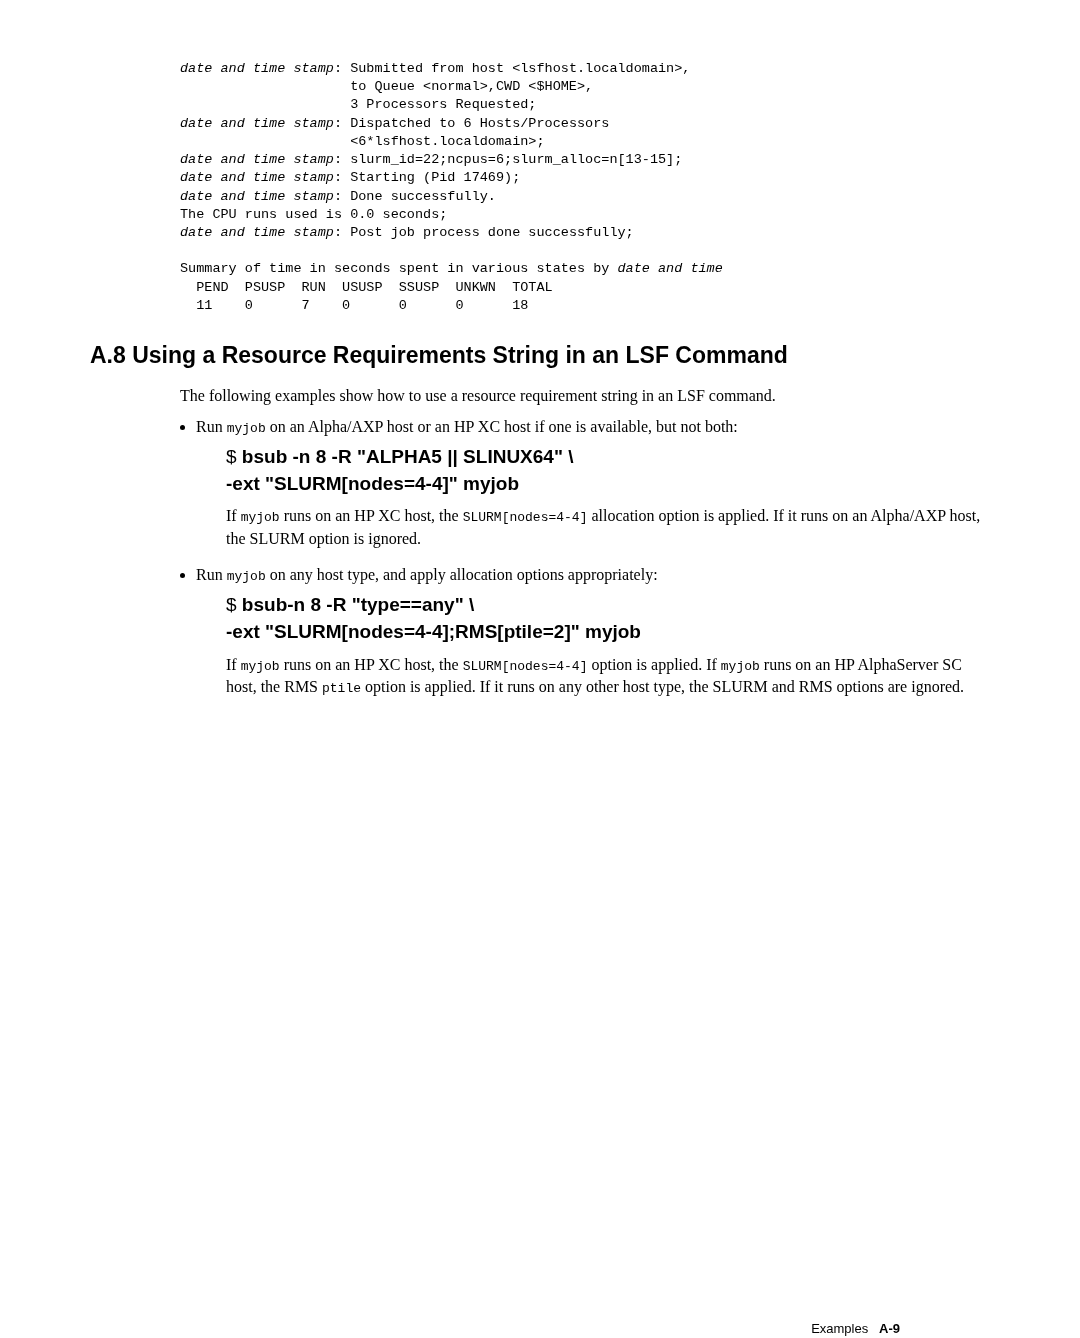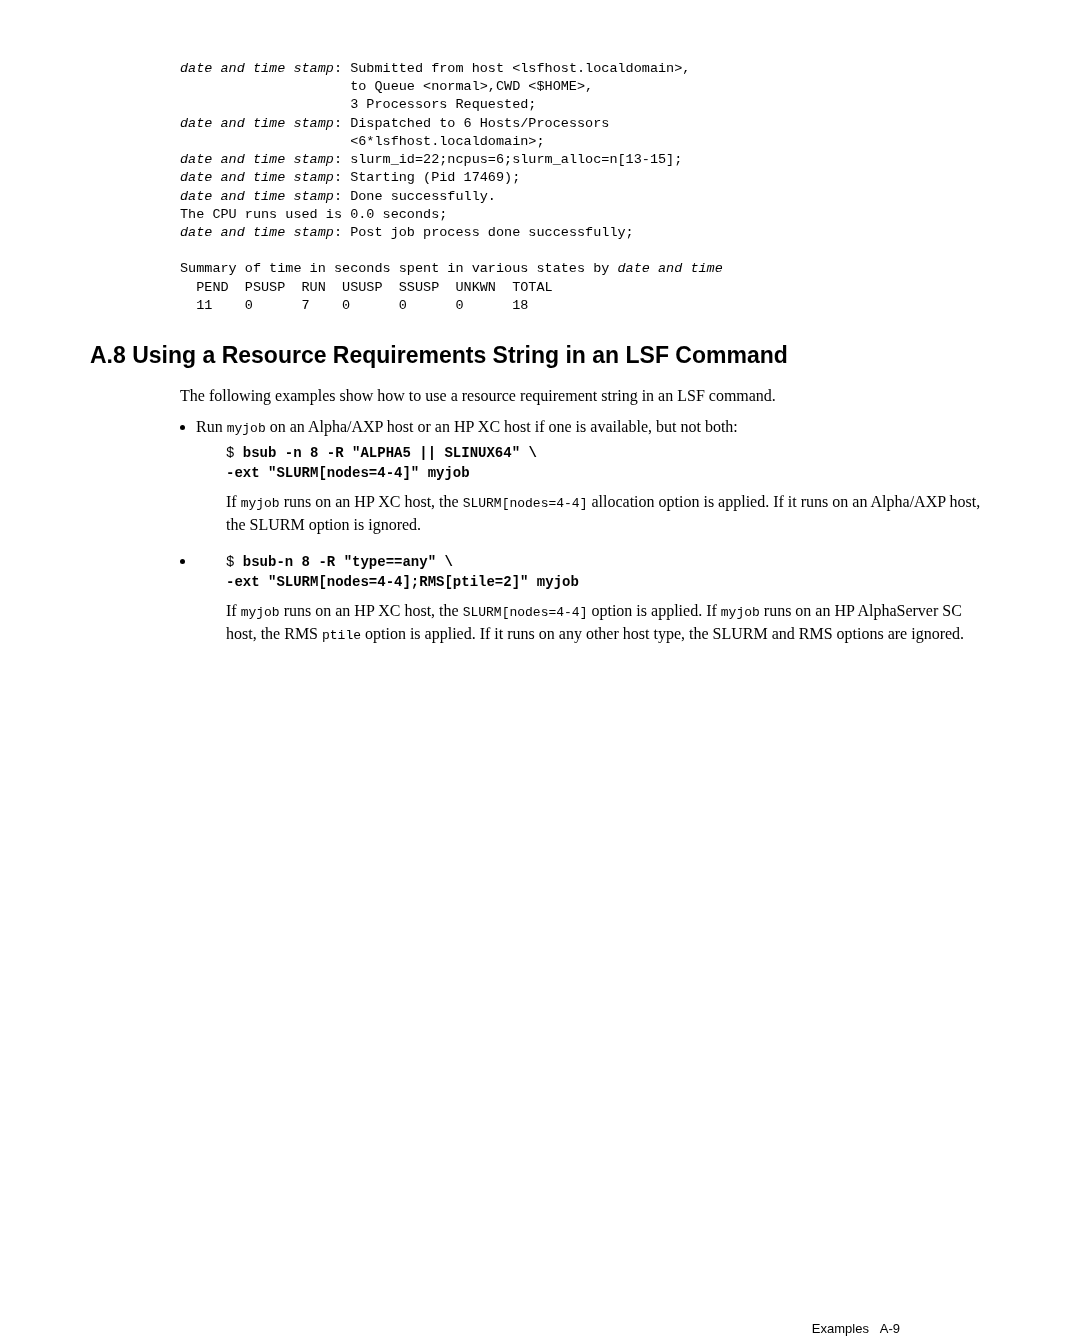--- a/index.html
+++ b/index.html
@@ -38,40 +38,40 @@
       padding-left: 18px;
     }
     li {
       margin-bottom: 6px;
     }
     .inline-code {
       font-family: "Courier New", Courier, monospace;
       font-size: 13px;
     }
     .cmd-block {
-      font-family: Liberation Mono, monospace;
-      font-size: 14px;
+      font-family: Liberation Sans, sans-serif;
+      font-size: 19px;
       white-space: pre;
       margin: 6px 0 8px 30px;
     }
     .cmd-block .bold {
       font-weight: bold;
     }
     .sub-para {
       margin: 6px 0 14px 30px;
     }
     .footer {
       position: absolute;
       bottom: 60px;
       right: 90px;
       font-family: Arial, Helvetica, sans-serif;
       font-size: 13px;
     }
     .footer .bold {
-      font-weight: normal;
+      font-weight: bold;
     }
     .page-container {
       position: relative;
       min-height: 1338px;
       box-sizing: border-box;
     }
   </style>
 </head>
 <body>
 <div class="page-container">
@@ -96,20 +96,21 @@
 <p class="body-text">The following examples show how to use a resource requirement string in an LSF command.</p>
 
 <ul>
   <li>
     <span><span>Run </span><span class="inline-code">myjob</span><span> on an Alpha/AXP host or an HP XC host if one is available, but not both:</span></span>
     <div class="cmd-block"><span>$ </span><span class="bold">bsub -n 8 -R "ALPHA5 || SLINUX64" \</span>
 <span class="bold">-ext "SLURM[nodes=4-4]" myjob</span></div>
     <p class="sub-para"><span>If </span><span class="inline-code">myjob</span><span> runs on an HP XC host, the </span><span class="inline-code">SLURM[nodes=4-4]</span><span> allocation option is applied. If it runs on an Alpha/AXP host, the SLURM option is ignored.</span></p>
   </li>
   <li>
+    <span><span>Run </span><span class="inline-code">myjob</span><span> on any host type, and apply allocation options appropriately:</span></span>
     <div class="cmd-block"><span>$ </span><span class="bold">bsub-n 8 -R "type==any" \</span>
 <span class="bold">-ext "SLURM[nodes=4-4];RMS[ptile=2]" myjob</span></div>
     <p class="sub-para"><span>If </span><span class="inline-code">myjob</span><span> runs on an HP XC host, the </span><span class="inline-code">SLURM[nodes=4-4]</span><span> option is applied. If </span><span class="inline-code">myjob</span><span> runs on an HP AlphaServer SC host, the RMS </span><span class="inline-code">ptile</span><span> option is applied. If it runs on any other host type, the SLURM and RMS options are ignored.</span></p>
   </li>
 </ul>
 
 <div class="footer">
   <span>Examples</span>&nbsp;&nbsp;&nbsp;<span class="bold">A-9</span>
 </div>
 

